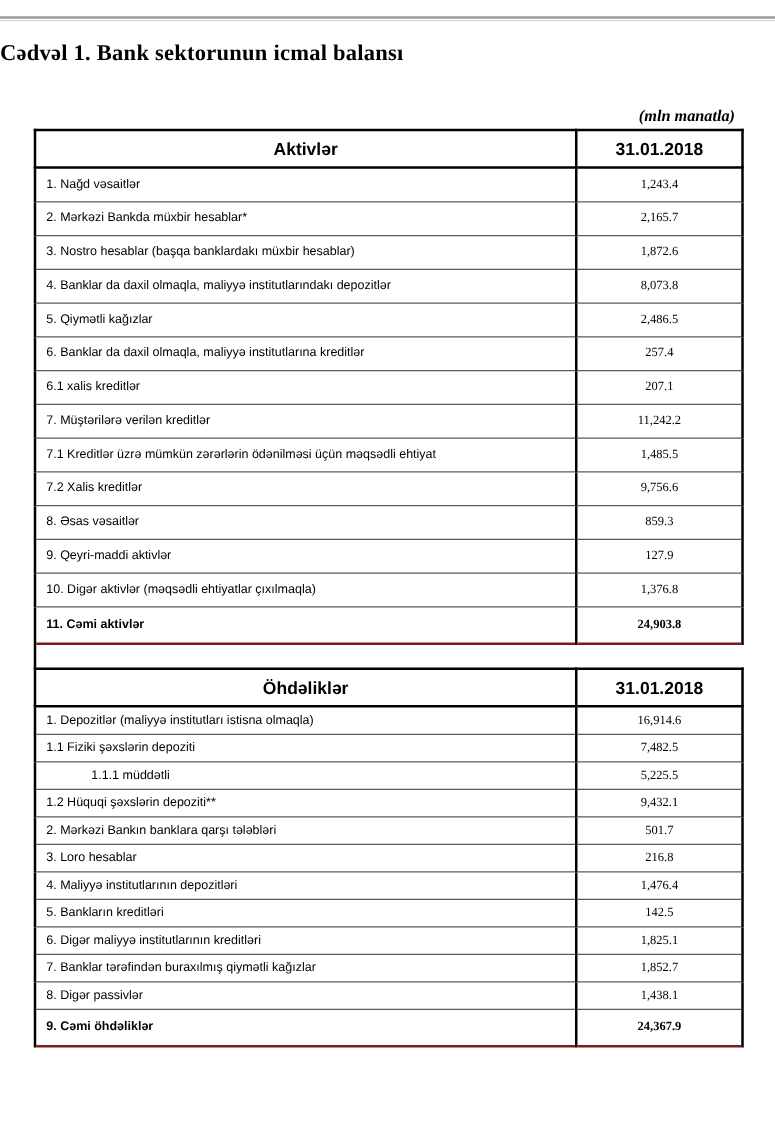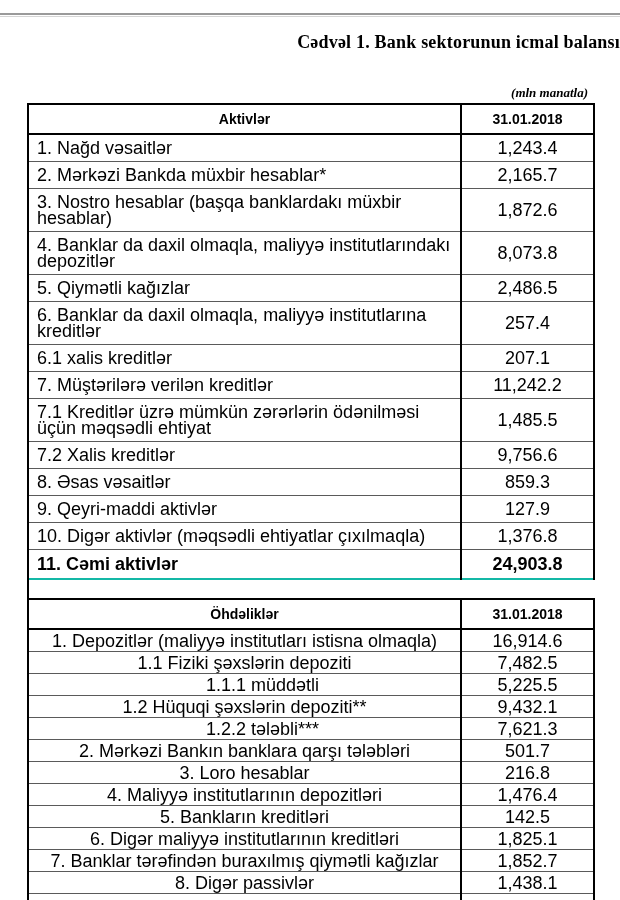--- a/index.html
+++ b/index.html
@@ -13,64 +13,64 @@
     overflow: hidden;
   }
   .top-rule {
     margin-top: 13px;
     height: 4px;
     border-top: 2px solid #9a9a9a;
     border-bottom: 1px solid #d5d5d5;
   }
   .page-title {
     margin: 15px 0 0 0;
-    text-align: right;
+    text-align: left;
     font-family: "Liberation Serif", serif;
     font-weight: bold;
     font-size: 18px;
     letter-spacing: 0.2px;
   }
   .unit-note {
     margin-top: 32px;
     margin-bottom: 2px;
     padding-right: 32px;
     text-align: right;
     font-family: Liberation Serif, serif;
     font-style: italic;
     font-size: 13px;
     font-weight: bold;
   }
   table.data-table {
     width: 566px;
     margin-left: 27px;
     border-collapse: collapse;
     table-layout: fixed;
-    border: 2px solid #14b8a6;
+    border: 2px solid #7f1d1d;
   }
   col.c-label { width: 433px; }
   col.c-value { width: 133px; }
   th {
     border: 2px solid #000;
     font-weight: bold;
     text-align: center;
     font-size: 14px;
     padding: 6px 4px;
   }
   td {
     border-left: 2px solid #000;
     border-right: 2px solid #000;
     border-top: 1px solid #5a5a5a;
     border-bottom: 1px solid #5a5a5a;
-    font-size: 18px;
+    font-size: 10px;
     line-height: 16px;
   }
   .t1 td { padding: 5px 8px; }
-  .t2 td { padding: 2.5px 8px; text-align: center; }
+  .t2 td { padding: 2.5px 8px; }
   .label-cell { text-align: left; }
-  .value-cell { text-align: center; }
+  .value-cell { text-align: center; font-family: Liberation Serif, serif; }
   .indent { padding-left: 44px !important; }
   tr.bold-row td { font-weight: bold; border-top: 1px solid #000; padding-top: 6px; padding-bottom: 6px; }
   .table-gap {
     height: 18px;
     margin-left: 27px;
     width: 0;
     border-left: 2px solid #000;
   }
 </style>
 </head>
@@ -177,24 +177,20 @@
       </tr>
       <tr>
         <td class="label-cell indent">1.1.1 müddətli</td>
         <td class="value-cell">5,225.5</td>
       </tr>
       <tr>
         <td class="label-cell">1.2 Hüquqi şəxslərin depoziti**</td>
         <td class="value-cell">9,432.1</td>
       </tr>
       <tr>
-        <td class="label-cell indent">1.2.2 tələbli***</td>
-        <td class="value-cell">7,621.3</td>
-      </tr>
-      <tr>
         <td class="label-cell">2. Mərkəzi Bankın banklara qarşı tələbləri</td>
         <td class="value-cell">501.7</td>
       </tr>
       <tr>
         <td class="label-cell">3. Loro hesablar</td>
         <td class="value-cell">216.8</td>
       </tr>
       <tr>
         <td class="label-cell">4. Maliyyə institutlarının  depozitləri</td>
         <td class="value-cell">1,476.4</td>

